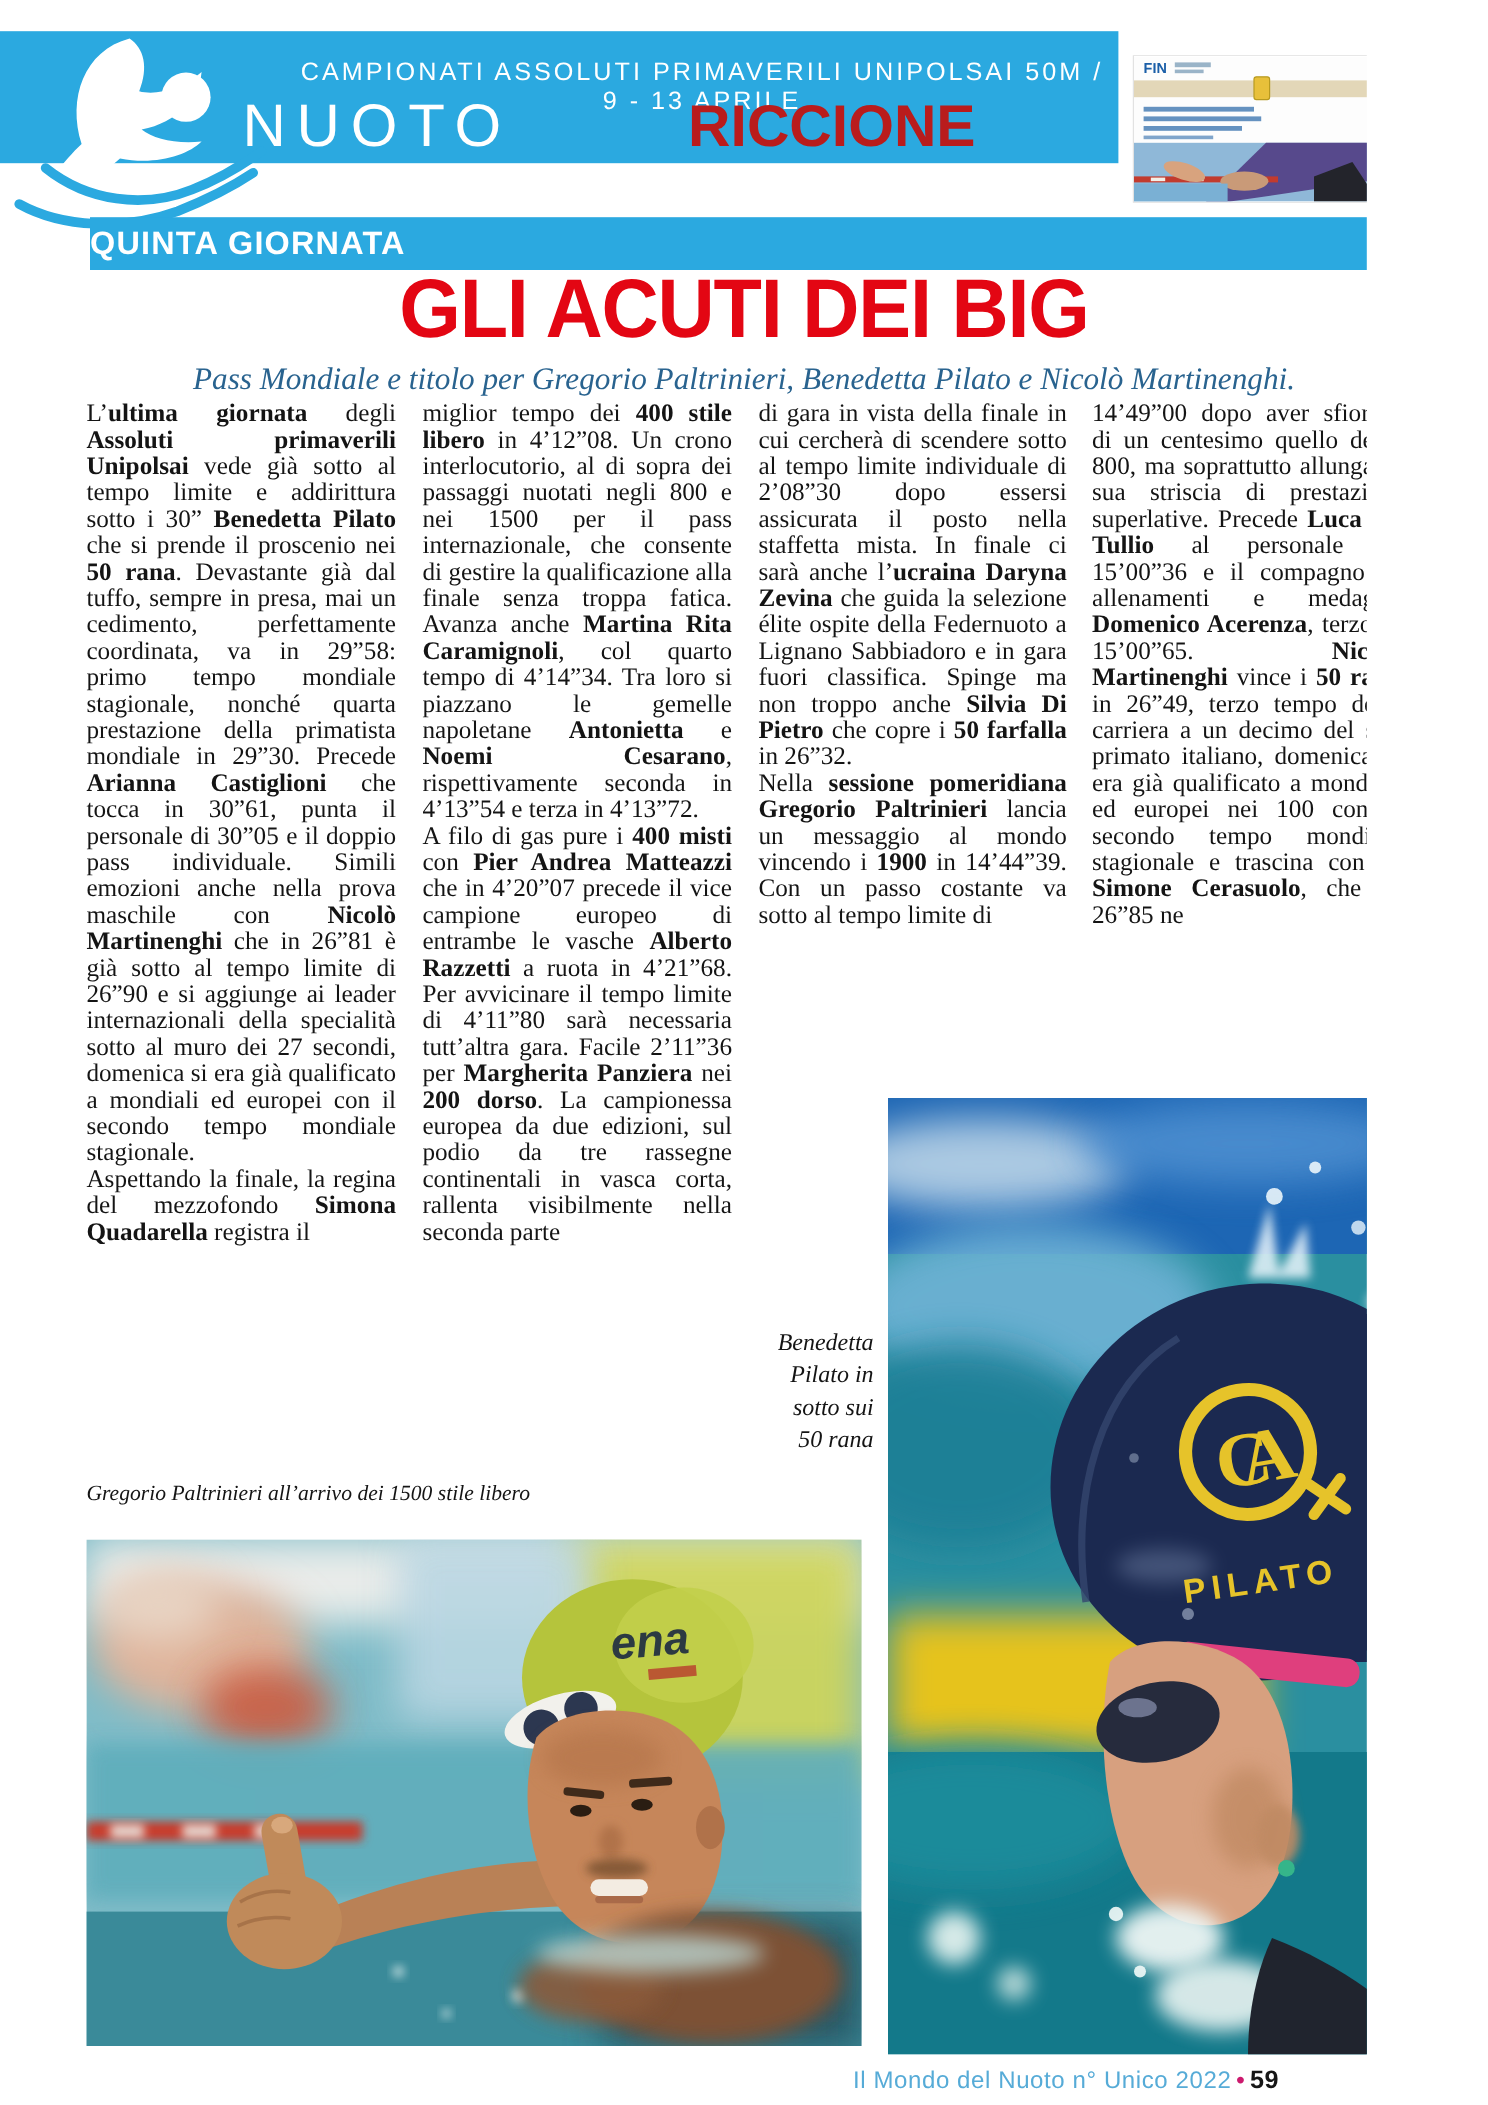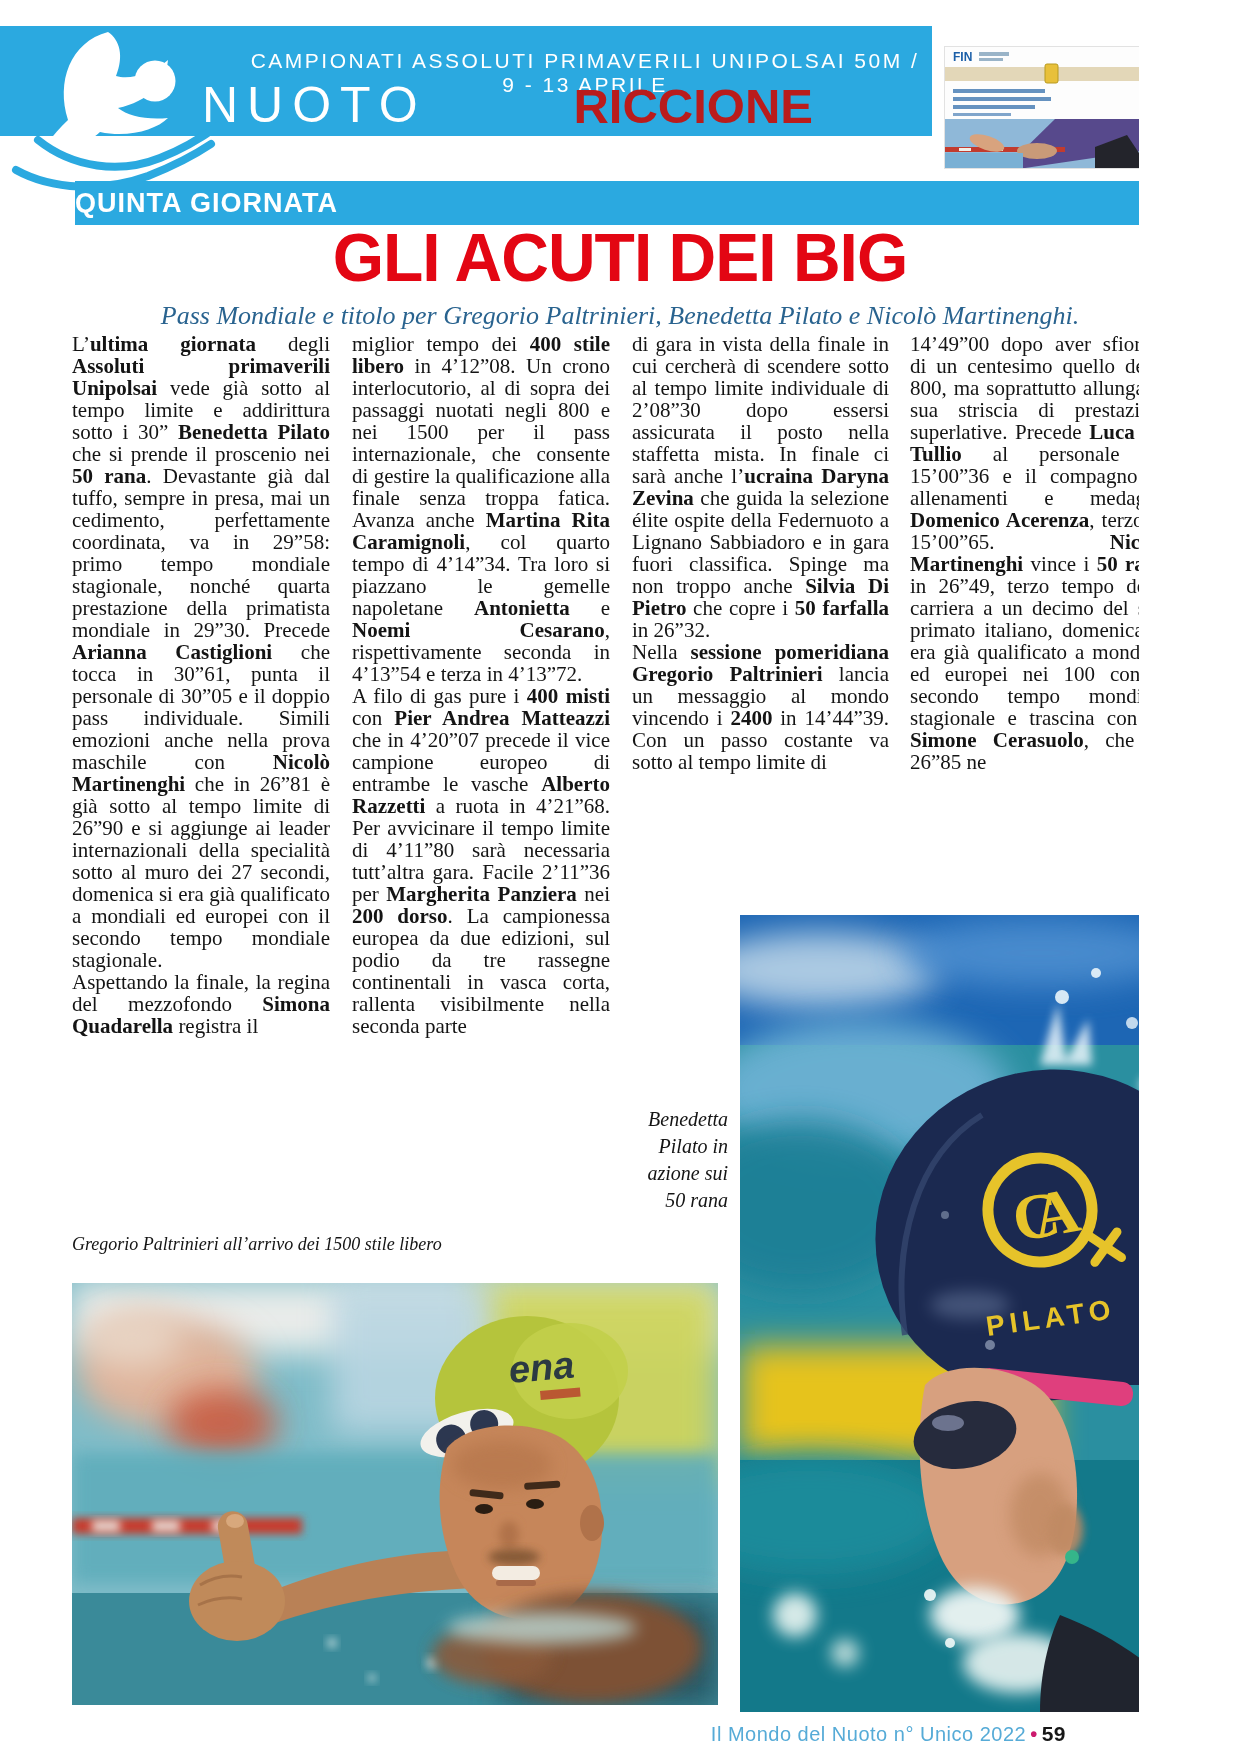--- a/index.html
+++ b/index.html
@@ -104,30 +104,30 @@
   <div class="col c1">
     <p>L’<b>ultima giornata</b> degli <b>Assoluti primaverili Unipolsai</b> vede già sotto al tempo limite e addirittura sotto i 30” <b>Benedetta Pilato</b> che si prende il proscenio nei <b>50 rana</b>. Devastante già dal tuffo, sempre in presa, mai un cedimento, perfettamente coordinata, va in 29”58: primo tempo mondiale stagionale, nonché quarta prestazione della primatista mondiale in 29”30. Precede <b>Arianna Castiglioni</b> che tocca in 30”61, punta il personale di 30”05 e il doppio pass individuale. Simili emozioni anche nella prova maschile con <b>Nicolò Martinenghi</b> che in 26”81 è già sotto al tempo limite di 26”90 e si aggiunge ai leader internazionali della specialità sotto al muro dei 27 secondi, domenica si era già qualificato a mondiali ed europei con il secondo tempo mondiale stagionale.</p>
     <p>Aspettando la finale, la regina del mezzofondo <b>Simona Quadarella</b> registra il</p>
   </div>
   <div class="col c2">
     <p>miglior tempo dei <b>400 stile libero</b> in 4’12”08. Un crono interlocutorio, al di sopra dei passaggi nuotati negli 800 e nei 1500 per il pass internazionale, che consente di gestire la qualificazione alla finale senza troppa fatica. Avanza anche <b>Martina Rita Caramignoli</b>, col quarto tempo di 4’14”34. Tra loro si piazzano le gemelle napoletane <b>Antonietta</b> e <b>Noemi Cesarano</b>, rispettivamente seconda in 4’13”54 e terza in 4’13”72.</p>
     <p>A filo di gas pure i <b>400 misti</b> con <b>Pier Andrea Matteazzi</b> che in 4’20”07 precede il vice campione europeo di entrambe le vasche <b>Alberto Razzetti</b> a ruota in 4’21”68. Per avvicinare il tempo limite di 4’11”80 sarà necessaria tutt’altra gara. Facile 2’11”36 per <b>Margherita Panziera</b> nei <b>200 dorso</b>. La campionessa europea da due edizioni, sul podio da tre rassegne continentali in vasca corta, rallenta visibilmente nella seconda parte</p>
   </div>
   <div class="col c3">
     <p>di gara in vista della finale in cui cercherà di scendere sotto al tempo limite individuale di 2’08”30 dopo essersi assicurata il posto nella staffetta mista. In finale ci sarà anche l’<b>ucraina Daryna Zevina</b> che guida la selezione élite ospite della Federnuoto a Lignano Sabbiadoro e in gara fuori classifica. Spinge ma non troppo anche <b>Silvia Di Pietro</b> che copre i <b>50 farfalla</b> in 26”32.</p>
-    <p>Nella <b>sessione pomeridiana Gregorio Paltrinieri</b> lancia un messaggio al mondo vincendo i <b>2400</b> in 14’44”39. Con un passo costante va sotto al tempo limite di</p>
+    <p>Nella <b>sessione pomeridiana Gregorio Paltrinieri</b> lancia un messaggio al mondo vincendo i <b>1900</b> in 14’44”39. Con un passo costante va sotto al tempo limite di</p>
   </div>
   <div class="col c4">
     <p>14’49”00 dopo aver sfiorato di un centesimo quello degli 800, ma soprattutto allunga la sua striscia di prestazioni superlative. Precede <b>Luca De Tullio</b> al personale in 15’00”36 e il compagno di allenamenti e medaglie <b>Domenico Acerenza</b>, terzo in 15’00”65. <b>Nicolò Martinenghi</b> vince i <b>50 rana</b> in 26”49, terzo tempo della carriera a un decimo del suo primato italiano, domenica si era già qualificato a mondiali ed europei nei 100 con il secondo tempo mondiale stagionale e trascina con sé <b>Simone Cerasuolo</b>, che in 26”85 ne</p>
   </div>
 
   <div class="cap-right">
     <div>Benedetta</div>
     <div>Pilato in</div>
-    <div>azione sui</div>
+    <div>sotto sui</div>
     <div>50 rana</div>
   </div>
 
   <svg class="photo-pilato" viewBox="0 0 427 797" preserveAspectRatio="none" aria-hidden="true">
     <defs>
       <filter id="b4" x="-40%" y="-40%" width="180%" height="180%">
           <feGaussianBlur stdDeviation="4"></feGaussianBlur>
         </filter>
       <filter id="b8" x="-60%" y="-60%" width="220%" height="220%">
           <feGaussianBlur stdDeviation="8"></feGaussianBlur>

